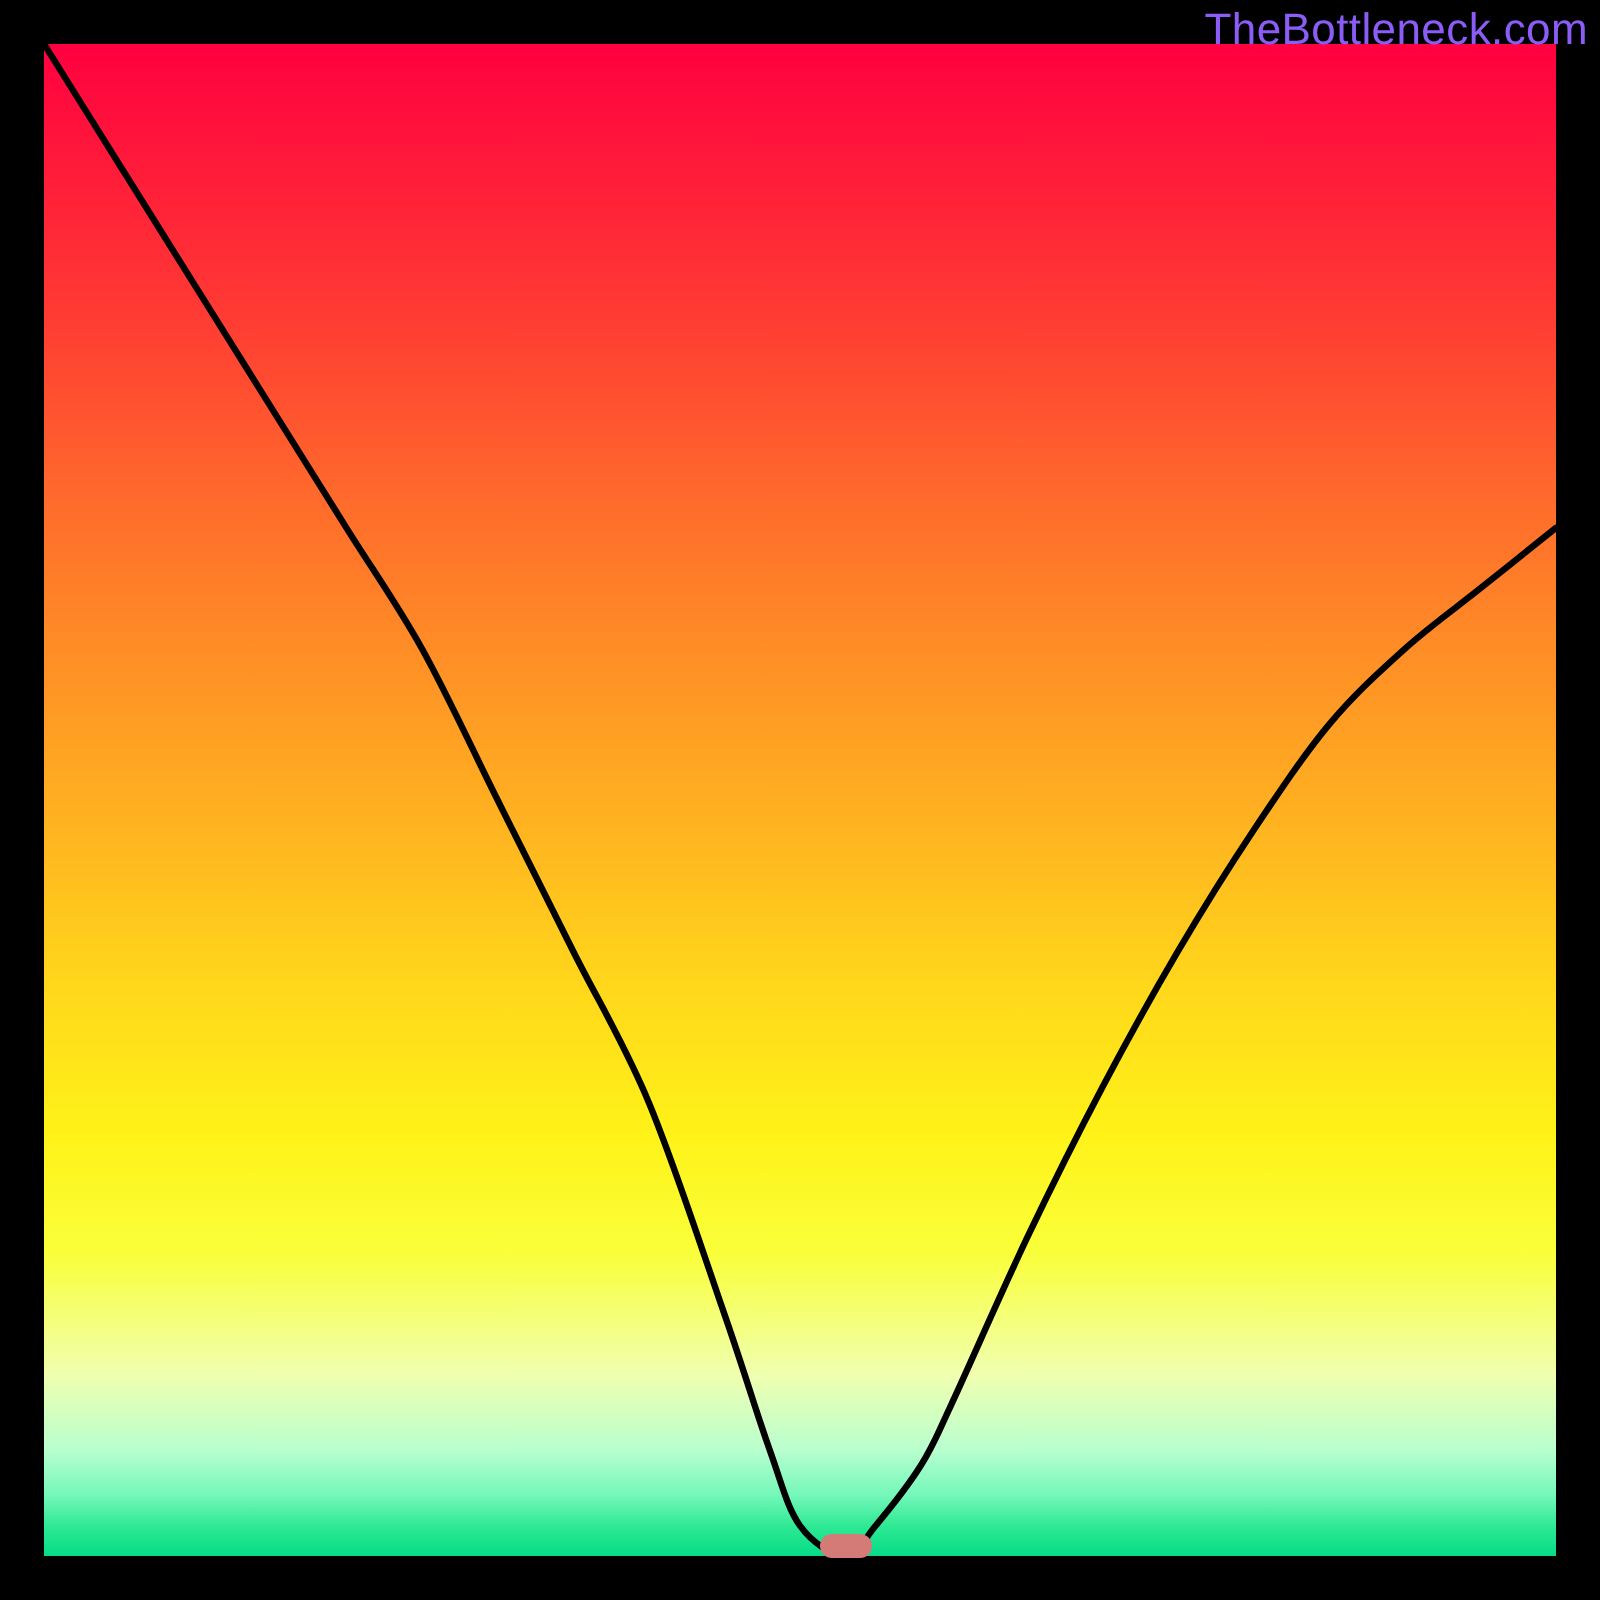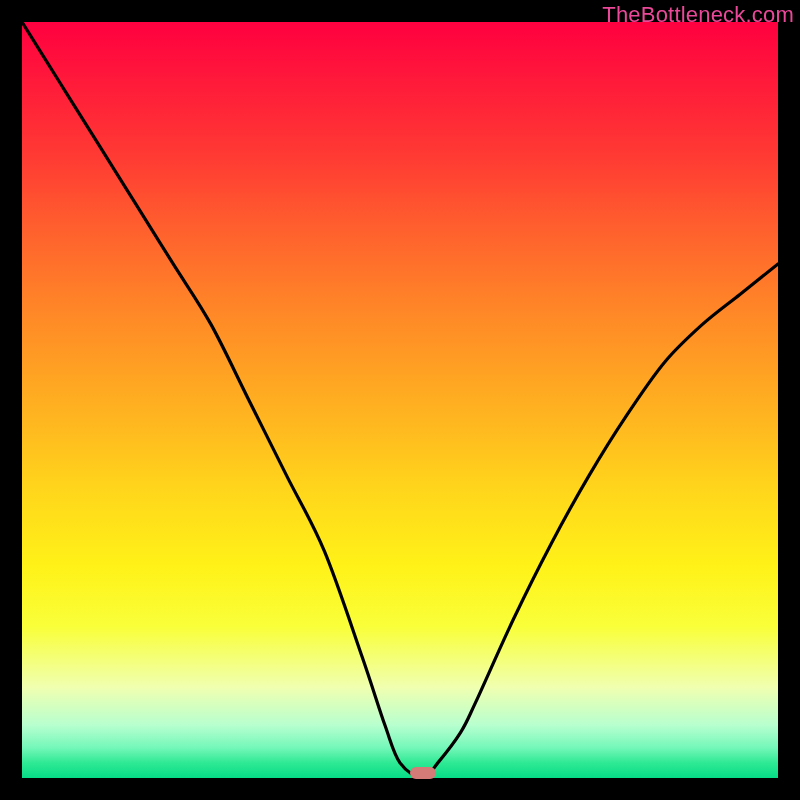--- a/index.html
+++ b/index.html
@@ -38,21 +38,21 @@
       #b8ffcf 93%,
       #74f7b9 96%,
       #2fe994 98%,
       #06db86 100%
     );
   }
   .watermark {
     position: absolute;
     top: 2px;
     right: 6px;
-    color: #ec4899;
+    color: #8b5cf6;
     font-size: 22px;
     font-weight: 500;
     letter-spacing: 0.2px;
     user-select: none;
   }
   .curve {
     position: absolute;
     left: 0;
     top: 0;
     width: 756px;

